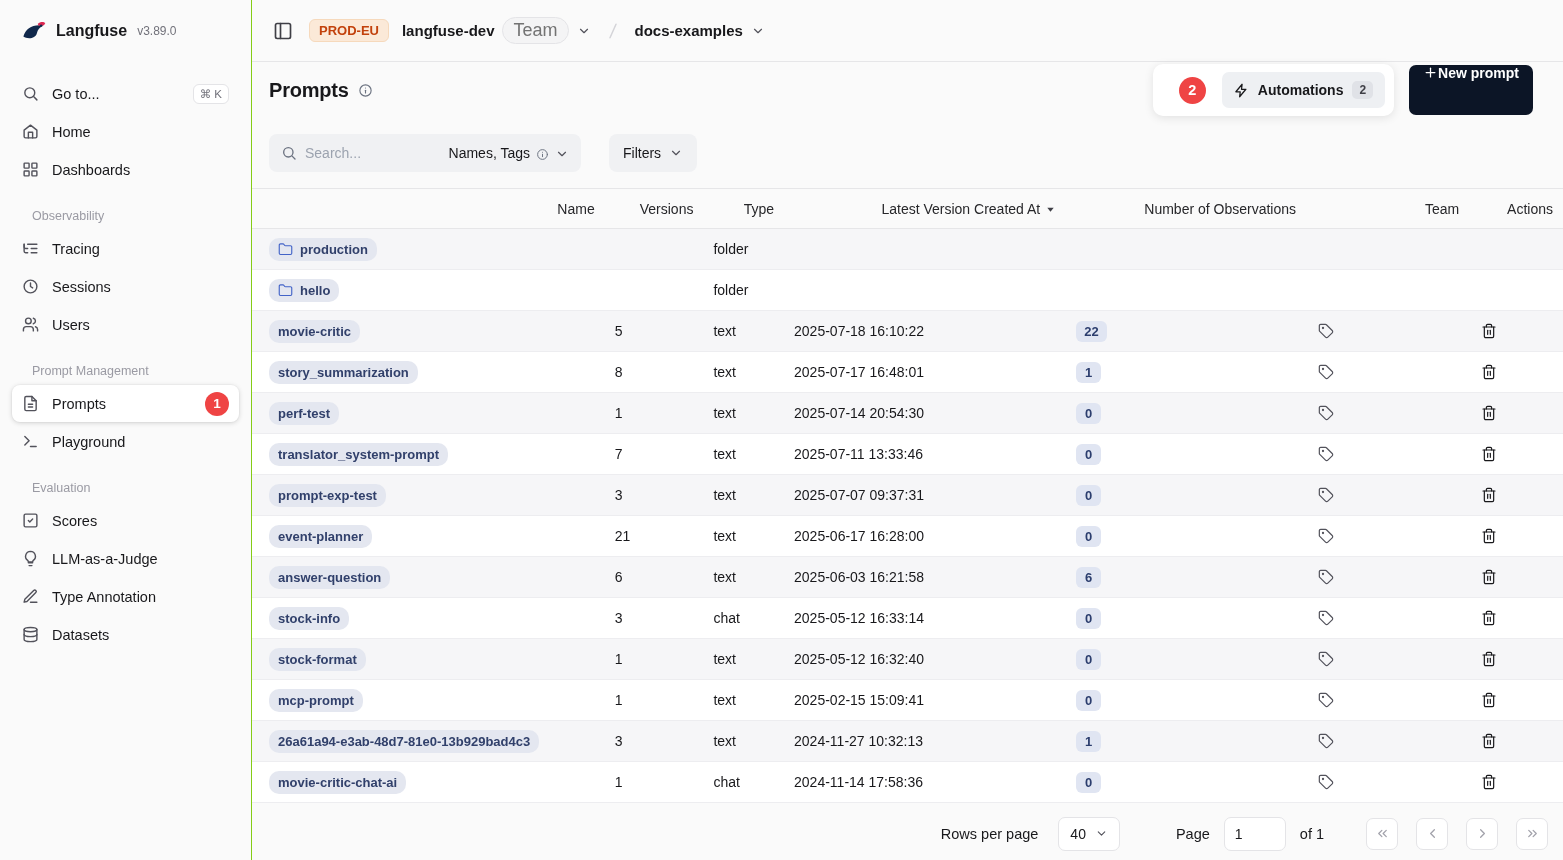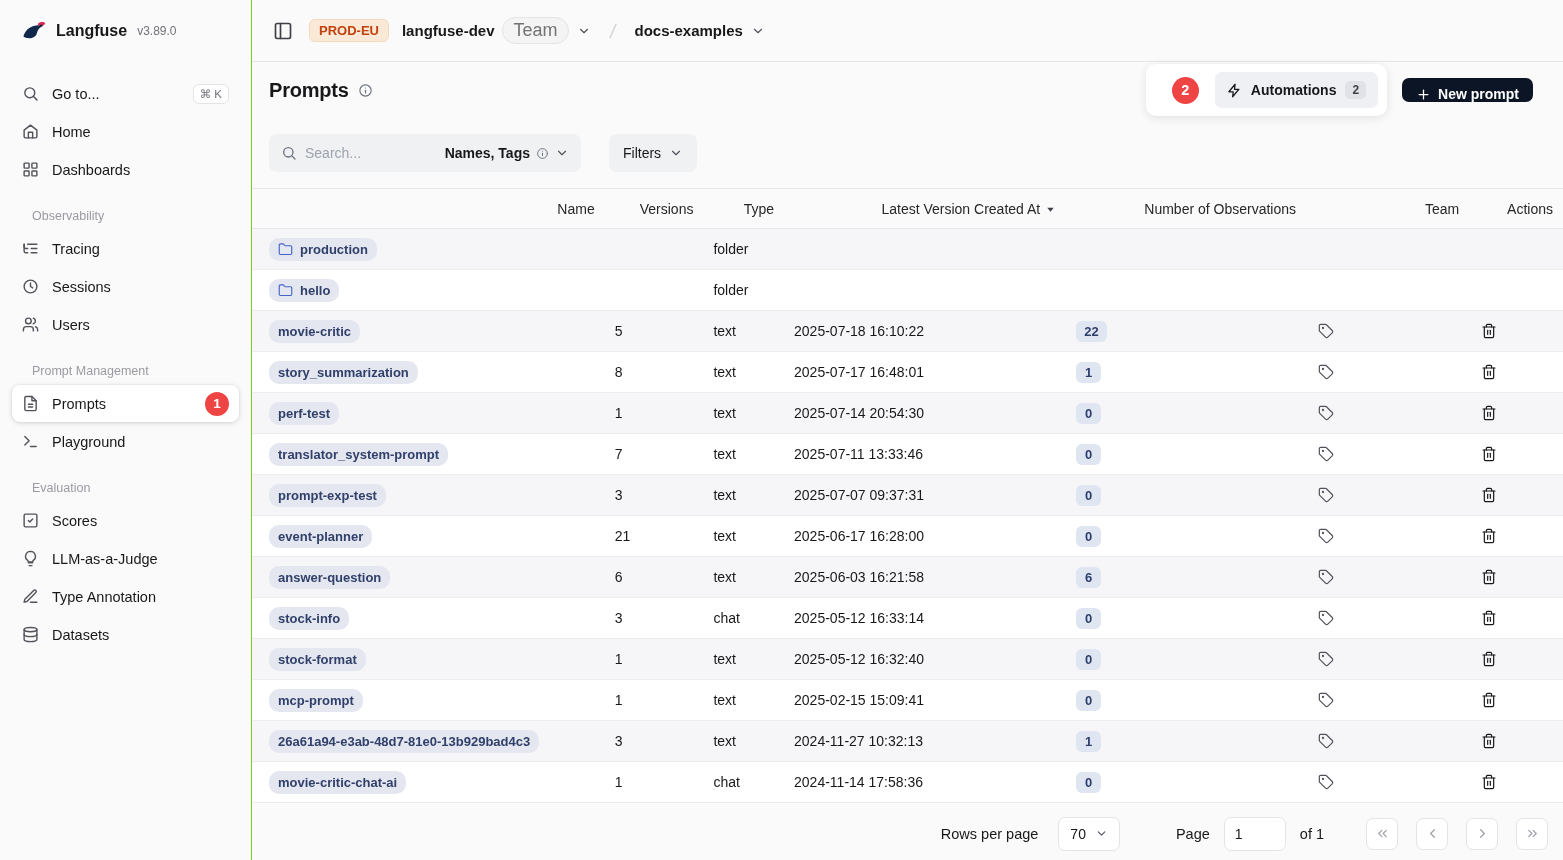--- a/index.html
+++ b/index.html
@@ -43,29 +43,29 @@
 
   .page-header{height:56px;display:flex;align-items:center;padding:0 30px 0 17px;flex:none}
   .title-wrap{display:flex;align-items:center;gap:9px}
   h1{font-size:20px;font-weight:700;letter-spacing:-.2px}
   .info-icn{width:15px;height:15px;color:#6b7280;stroke-width:1.8}
   .header-actions{margin-left:auto;display:flex;align-items:center;gap:15px}
   .annotation-highlight{display:flex;align-items:center;gap:16px;background:#fff;border-radius:10px;padding:8px 9px 8px 26px;box-shadow:0 2px 10px rgba(0,0,0,.10)}
   .automations-btn{display:flex;align-items:center;gap:9px;height:36px;padding:0 12px;background:#eef0f3;border:none;border-radius:7px;font-size:14px;font-weight:600;color:#18181b;cursor:pointer;font-family:inherit}
   .automations-btn .icn{width:15px;height:15px}
   .count-badge{background:#e0e2e7;border-radius:5px;font-size:12px;font-weight:600;color:#3f3f46;padding:2px 7px}
-  .new-prompt-btn{display:flex;align-items:flex-end;gap:7px;height:24px;padding:0 14px;background:#0c1526;color:#fff;border:none;border-radius:7px;font-size:14px;font-weight:600;cursor:pointer;font-family:inherit}
+  .new-prompt-btn{display:flex;align-items:flex-start;height:50px;padding:0 14px;background:#0c1526;color:#fff;border:none;border-radius:7px;font-size:14px;font-weight:600;cursor:pointer;font-family:inherit}
   .new-prompt-btn .icn{width:15px;height:15px}
 
   .toolbar{display:flex;align-items:center;padding:0 17px;margin:16px 0 16px;flex:none}
   .search-box{display:flex;align-items:center;width:312px;height:38px;background:#f0f1f3;border-radius:8px;padding:0 12px;gap:8px}
   .search-box>.icn{width:16px;height:16px;color:#6b7280}
   .search-input{border:none;background:transparent;outline:none;font-size:14px;flex:1;min-width:0;color:#18181b;font-family:inherit}
   .search-input::placeholder{color:#9ca3af}
-  .search-scope{display:flex;align-items:center;gap:6px;font-weight:700;cursor:pointer;white-space:nowrap}
+  .search-scope{display:flex;align-items:flex-end;gap:6px;font-weight:400;cursor:pointer;white-space:nowrap}
   .search-scope .info-icn{width:13px;height:13px}
   .filters-btn{display:flex;align-items:center;gap:8px;height:38px;padding:0 14px;margin-left:28px;background:#f0f1f3;border:none;border-radius:8px;font-size:14px;font-weight:500;color:#18181b;cursor:pointer;font-family:inherit}
 
   
   .table-wrap{flex:1;overflow:hidden}
   table{width:100%;border-collapse:collapse;table-layout:fixed}
   thead th{height:40px;text-align:right;font-size:14px;font-weight:500;color:#27272a;padding:0 10px;border-top:1px solid #e6e6e8;border-bottom:1px solid #e6e6e8;background:#fafafa;white-space:nowrap;overflow:hidden;cursor:pointer}
   th:first-child,td:first-child{padding-left:17px}
   tbody td{height:41px;padding:0 10px;font-size:14px;color:#18181b;border-bottom:1px solid #ededf0;white-space:nowrap;overflow:hidden}
   tr.odd td{background:#f6f6f8}
@@ -640,21 +640,21 @@
                   </svg>
                 </button></td>
             </tr>
           </tbody>
       </table>
     </div>
 
     <footer class="table-footer">
       <span class="rpp-label">Rows per page</span>
       <div class="select">
-        <span>70</span>
+        <span>40</span>
         <svg class="icn chev" viewBox="0 0 24 24">
             <path d="m6 9 6 6 6-6"></path>
           </svg>
       </div>
       <span class="page-label">Page</span>
       <input class="page-input" value="1" style="">
       <span class="page-total">of 1</span>
       <div class="pager">
         <button>
             <svg class="icn" viewBox="0 0 24 24">

